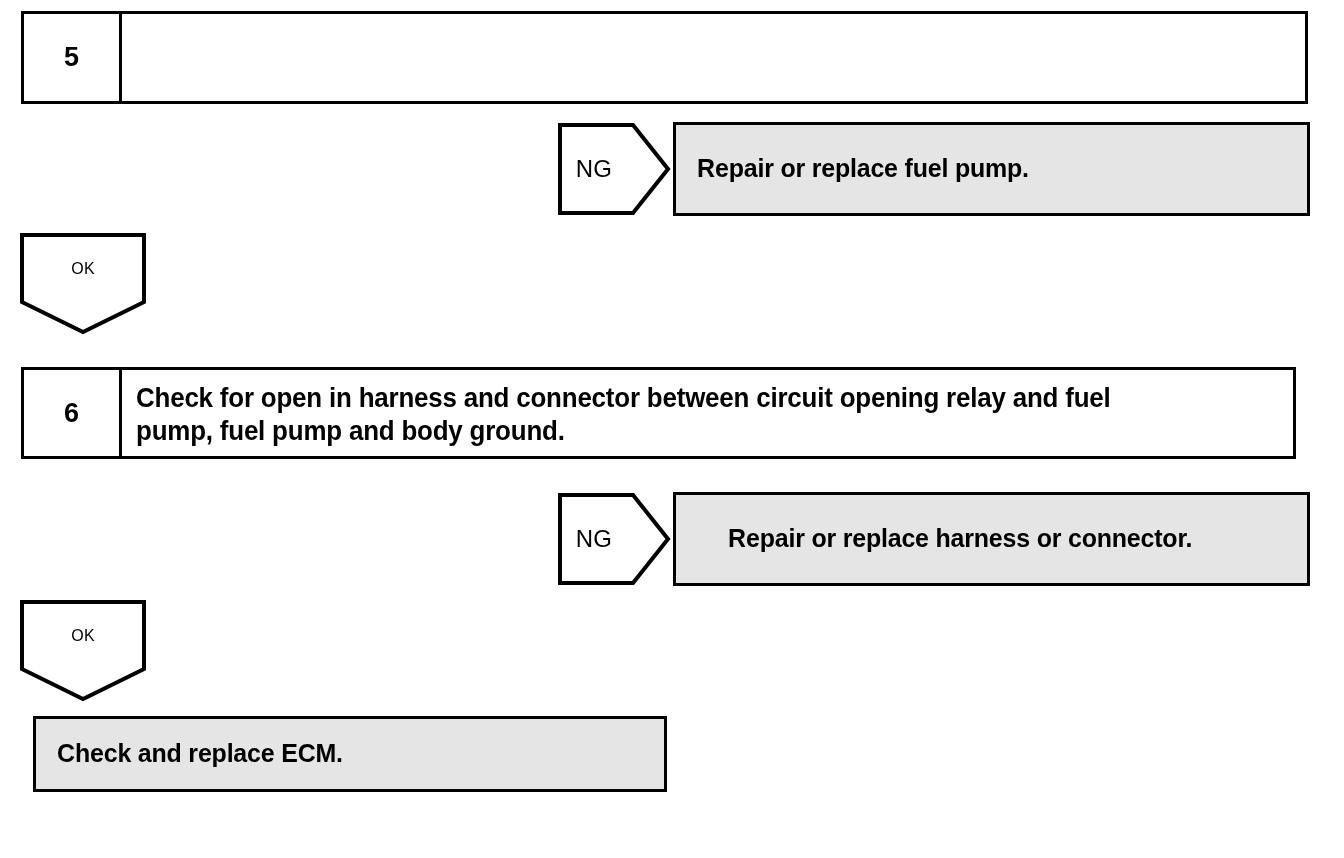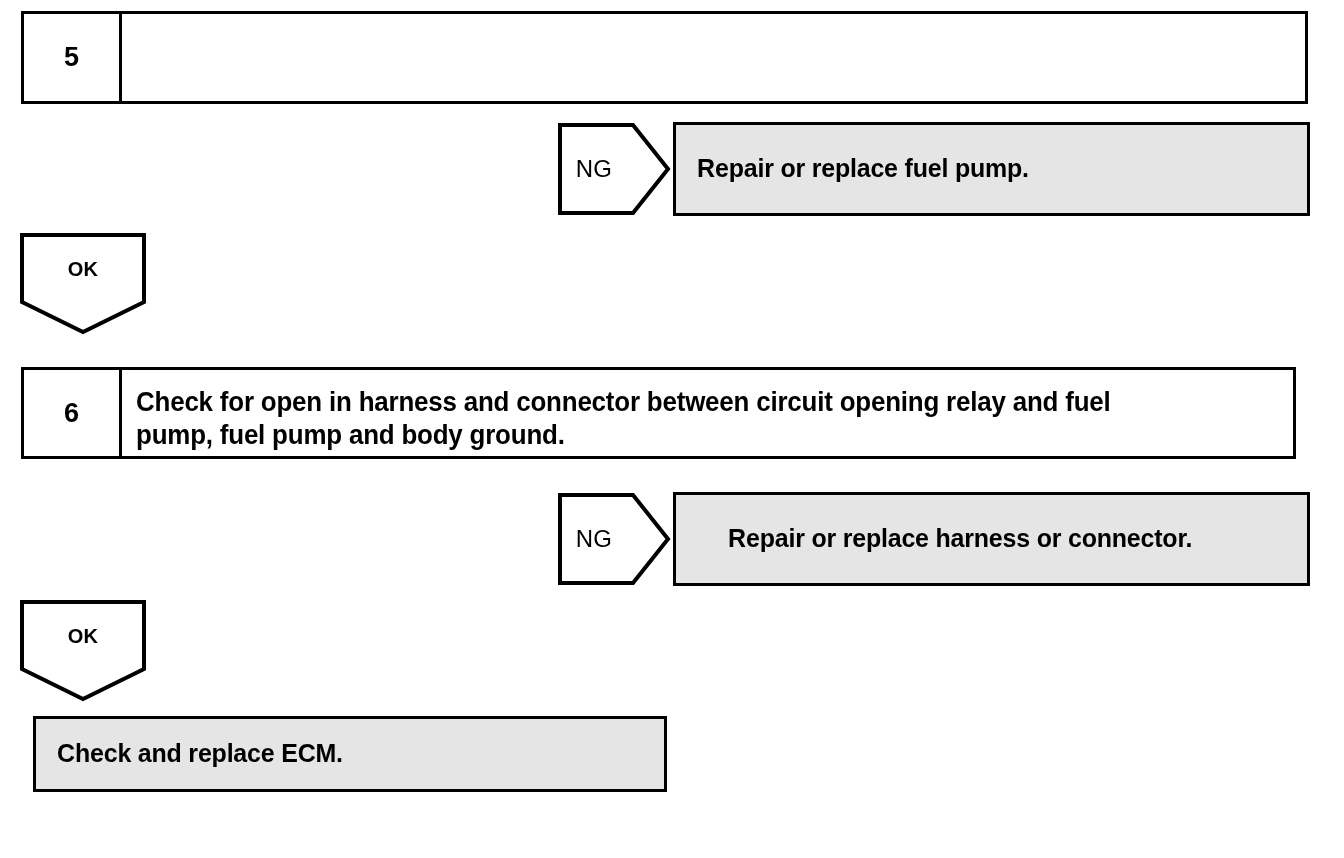--- a/index.html
+++ b/index.html
@@ -49,21 +49,22 @@
     position: absolute;
     left: 112px;
     right: 8px;
     top: 0;
     bottom: 0;
     display: flex;
     align-items: center;
   }
   .step-text.two-line {
     align-items: flex-start;
-    padding-top: 16px;
+    padding-top: 4px;
+    margin-top: 8px;
   }
   .step-label {
     font-size: 27px;
     font-weight: bold;
     line-height: 33px;
     letter-spacing: -0.2px;
     white-space: pre-line;
     transform: scaleX(0.96);
     transform-origin: left center;
   }
@@ -117,22 +118,22 @@
   }
   .ok-text {
     position: absolute;
     left: 0;
     top: 0;
     width: 100%;
     height: 74px;
     display: flex;
     align-items: center;
     justify-content: center;
-    font-size: 20px;
-    font-weight: bold;
+    font-size: 16px;
+    font-weight: normal;
     letter-spacing: 0.2px;
   }
 </style>
 </head>
 <body>
 
 <div id="canvas">
 
   <div class="step-box" style="left:21px; top:11px; width:1287px; height:93px;">
     <div class="step-num-cell">

